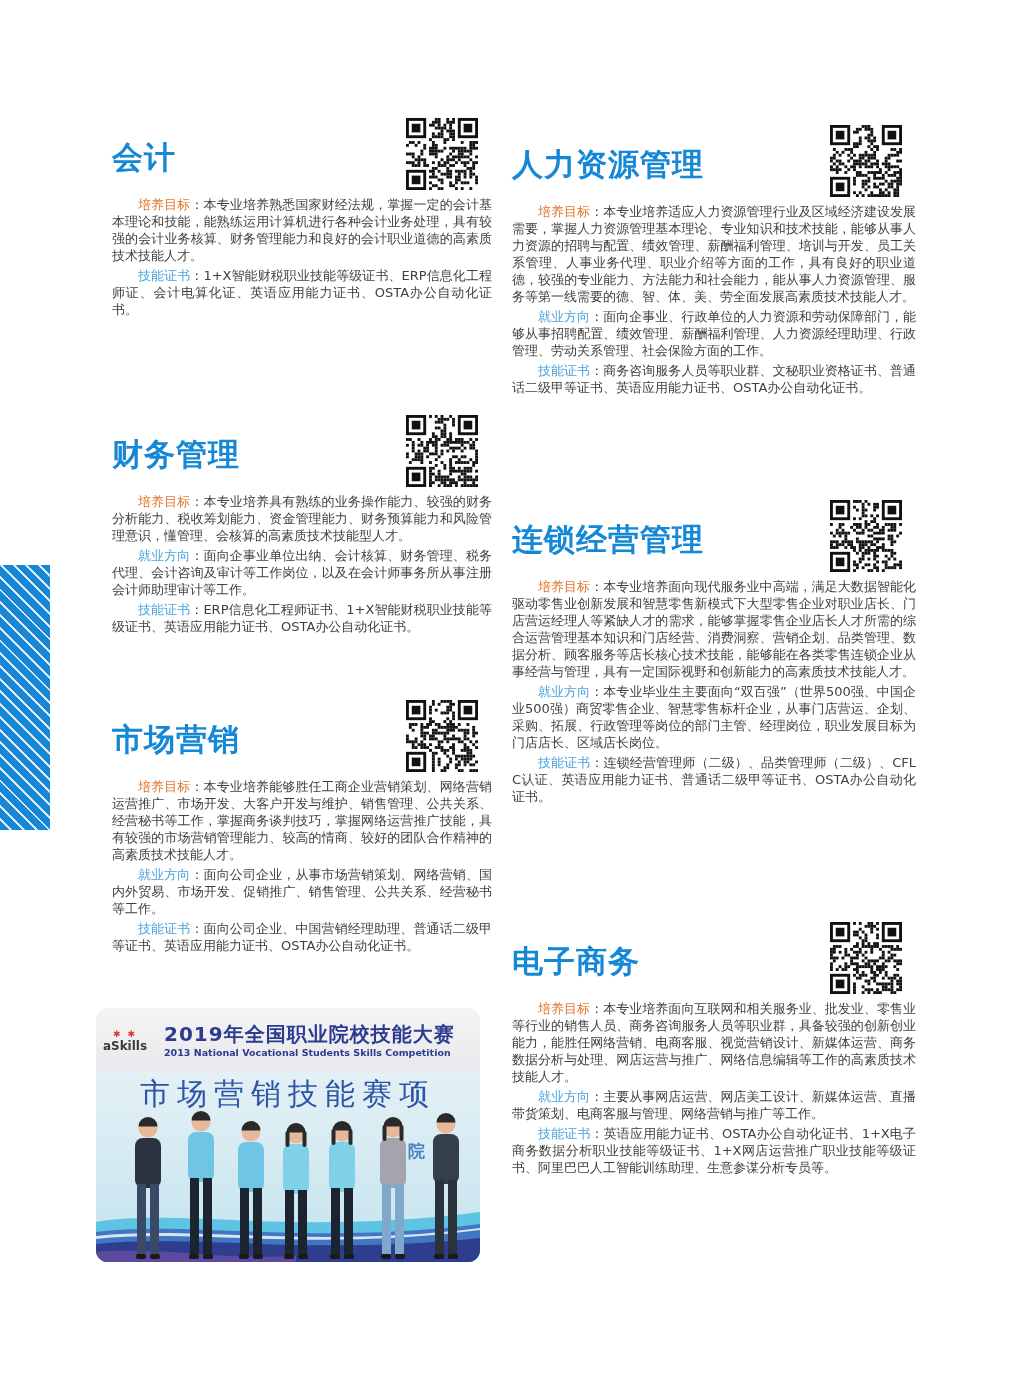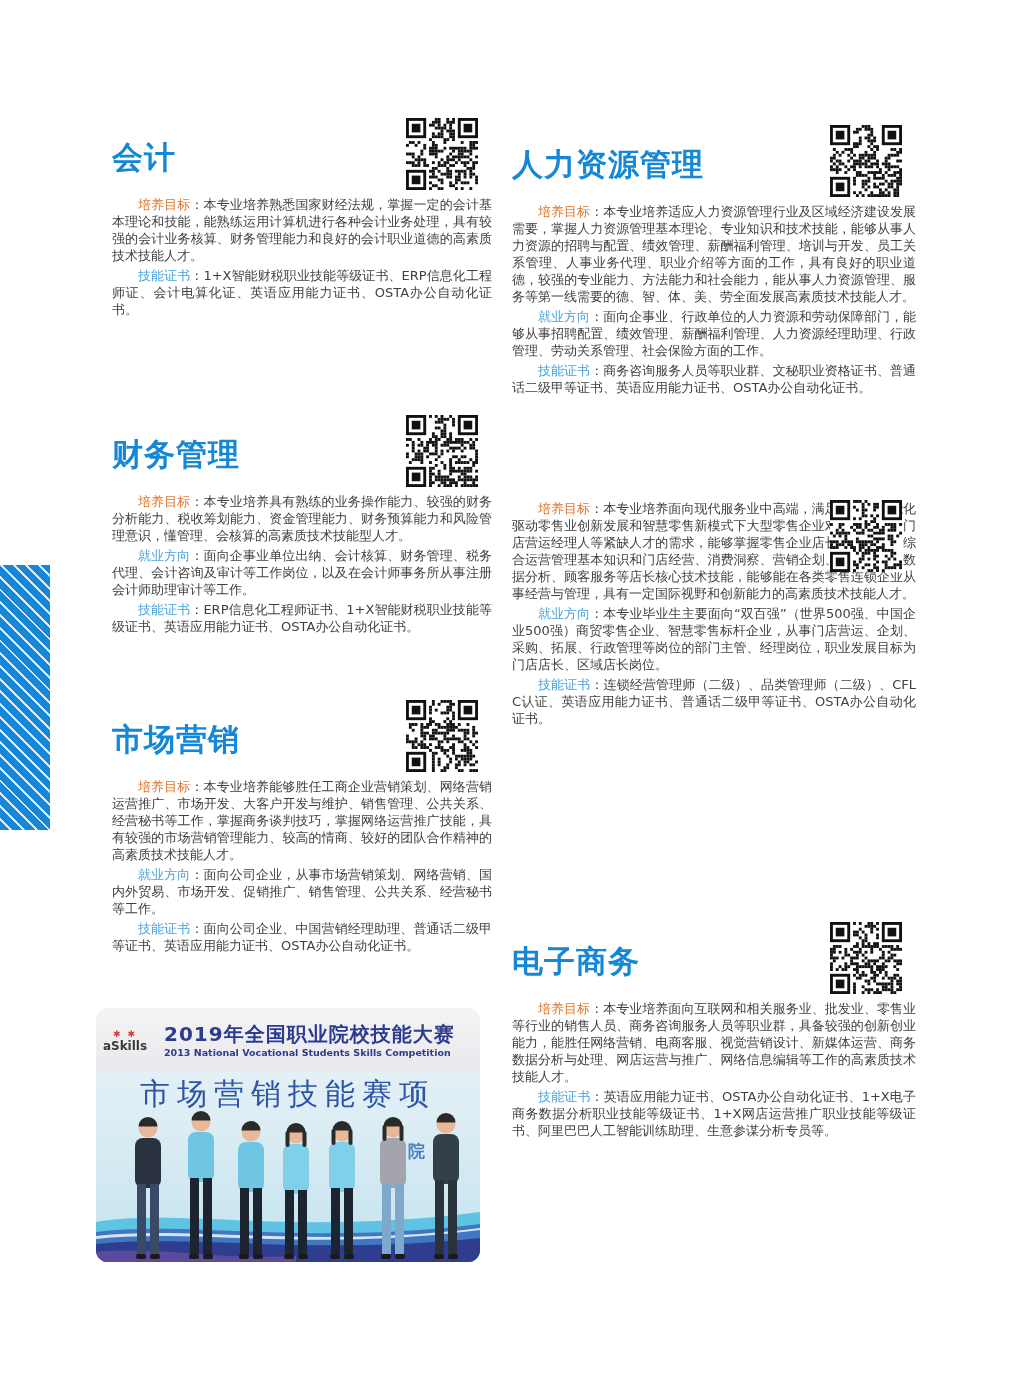--- a/index.html
+++ b/index.html
@@ -1171,20 +1171,21 @@
           <rect x="5.76" y="5.76" width="8.64" height="8.64" fill="#111"></rect>
           <rect x="51.839999999999996" y="0" width="20.16" height="20.16"></rect>
           <rect x="54.72" y="2.88" width="14.40" height="14.40" fill="#fff"></rect>
           <rect x="57.60" y="5.76" width="8.64" height="8.64" fill="#111"></rect>
           <rect x="0" y="51.839999999999996" width="20.16" height="20.16"></rect>
           <rect x="2.88" y="54.72" width="14.40" height="14.40" fill="#fff"></rect>
           <rect x="5.76" y="57.60" width="8.64" height="8.64" fill="#111"></rect>
         </g>
       </svg>
     </div>
+  <h2>连锁经营管理</h2>
   <p><span class="lbl-goal">培养目标</span><span>：本专业培养面向现代服务业中高端，满足大数据智能化驱动零售业创新发展和智慧零售新模式下大型零售企业对职业店长、门店营运经理人等紧缺人才的需求，能够掌握零售企业店长人才所需的综合运营管理基本知识和门店经营、消费洞察、营销企划、品类管理、数据分析、顾客服务等店长核心技术技能，能够能在各类零售连锁企业从事经营与管理，具有一定国际视野和创新能力的高素质技术技能人才。</span></p>
   <p><span class="lbl-blue">就业方向</span><span>：本专业毕业生主要面向“双百强”（世界500强、中国企业500强）商贸零售企业、智慧零售标杆企业，从事门店营运、企划、采购、拓展、行政管理等岗位的部门主管、经理岗位，职业发展目标为门店店长、区域店长岗位。</span></p>
   <p><span class="lbl-blue">技能证书</span><span>：连锁经营管理师（二级）、品类管理师（二级）、CFLC认证、英语应用能力证书、普通话二级甲等证书、OSTA办公自动化证书。</span></p>
 </section>
 
 <section class="sec right" id="sec5">
   <div class="qr">
       <svg width="72" height="72" xmlns="http://www.w3.org/2000/svg">
         <g fill="#111">
           <rect x="23.04" y="0.00" width="2.88" height="2.88"></rect>
@@ -1396,20 +1397,21 @@
           <rect x="54.72" y="2.88" width="14.40" height="14.40" fill="#fff"></rect>
           <rect x="57.60" y="5.76" width="8.64" height="8.64" fill="#111"></rect>
           <rect x="0" y="51.839999999999996" width="20.16" height="20.16"></rect>
           <rect x="2.88" y="54.72" width="14.40" height="14.40" fill="#fff"></rect>
           <rect x="5.76" y="57.60" width="8.64" height="8.64" fill="#111"></rect>
         </g>
       </svg>
     </div>
   <h2>电子商务</h2>
   <p><span class="lbl-goal">培养目标</span><span>：本专业培养面向互联网和相关服务业、批发业、零售业等行业的销售人员、商务咨询服务人员等职业群，具备较强的创新创业能力，能胜任网络营销、电商客服、视觉营销设计、新媒体运营、商务数据分析与处理、网店运营与推广、网络信息编辑等工作的高素质技术技能人才。</span></p>
+  <p><span class="lbl-blue">就业方向</span><span>：主要从事网店运营、网店美工设计、新媒体运营、直播带货策划、电商客服与管理、网络营销与推广等工作。</span></p>
   <p><span class="lbl-blue">技能证书</span><span>：英语应用能力证书、OSTA办公自动化证书、1+X电子商务数据分析职业技能等级证书、1+X网店运营推广职业技能等级证书、阿里巴巴人工智能训练助理、生意参谋分析专员等。</span></p>
 </section>
 
 <figure class="photo">
   <div class="photo-banner">
     <div class="photo-logo">
       <span class="stars">✱ ✱</span>
       <span class="logo-text">aSkills</span>
     </div>
     <div class="banner-titles">

